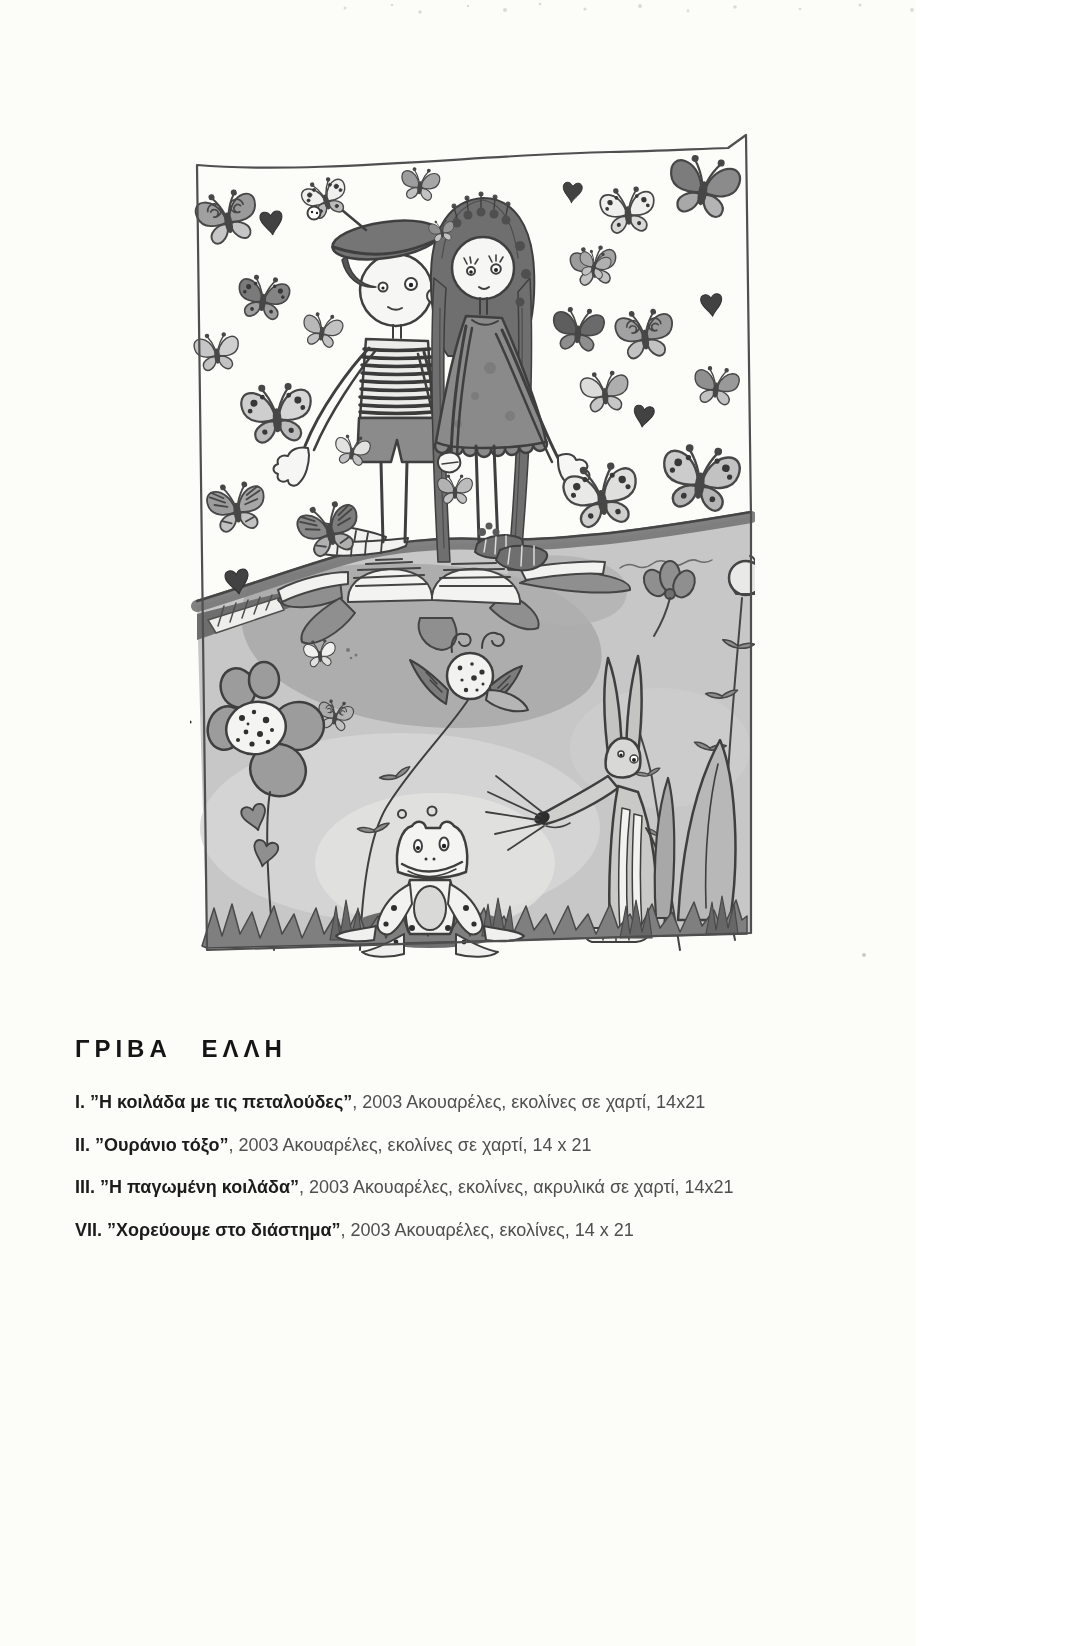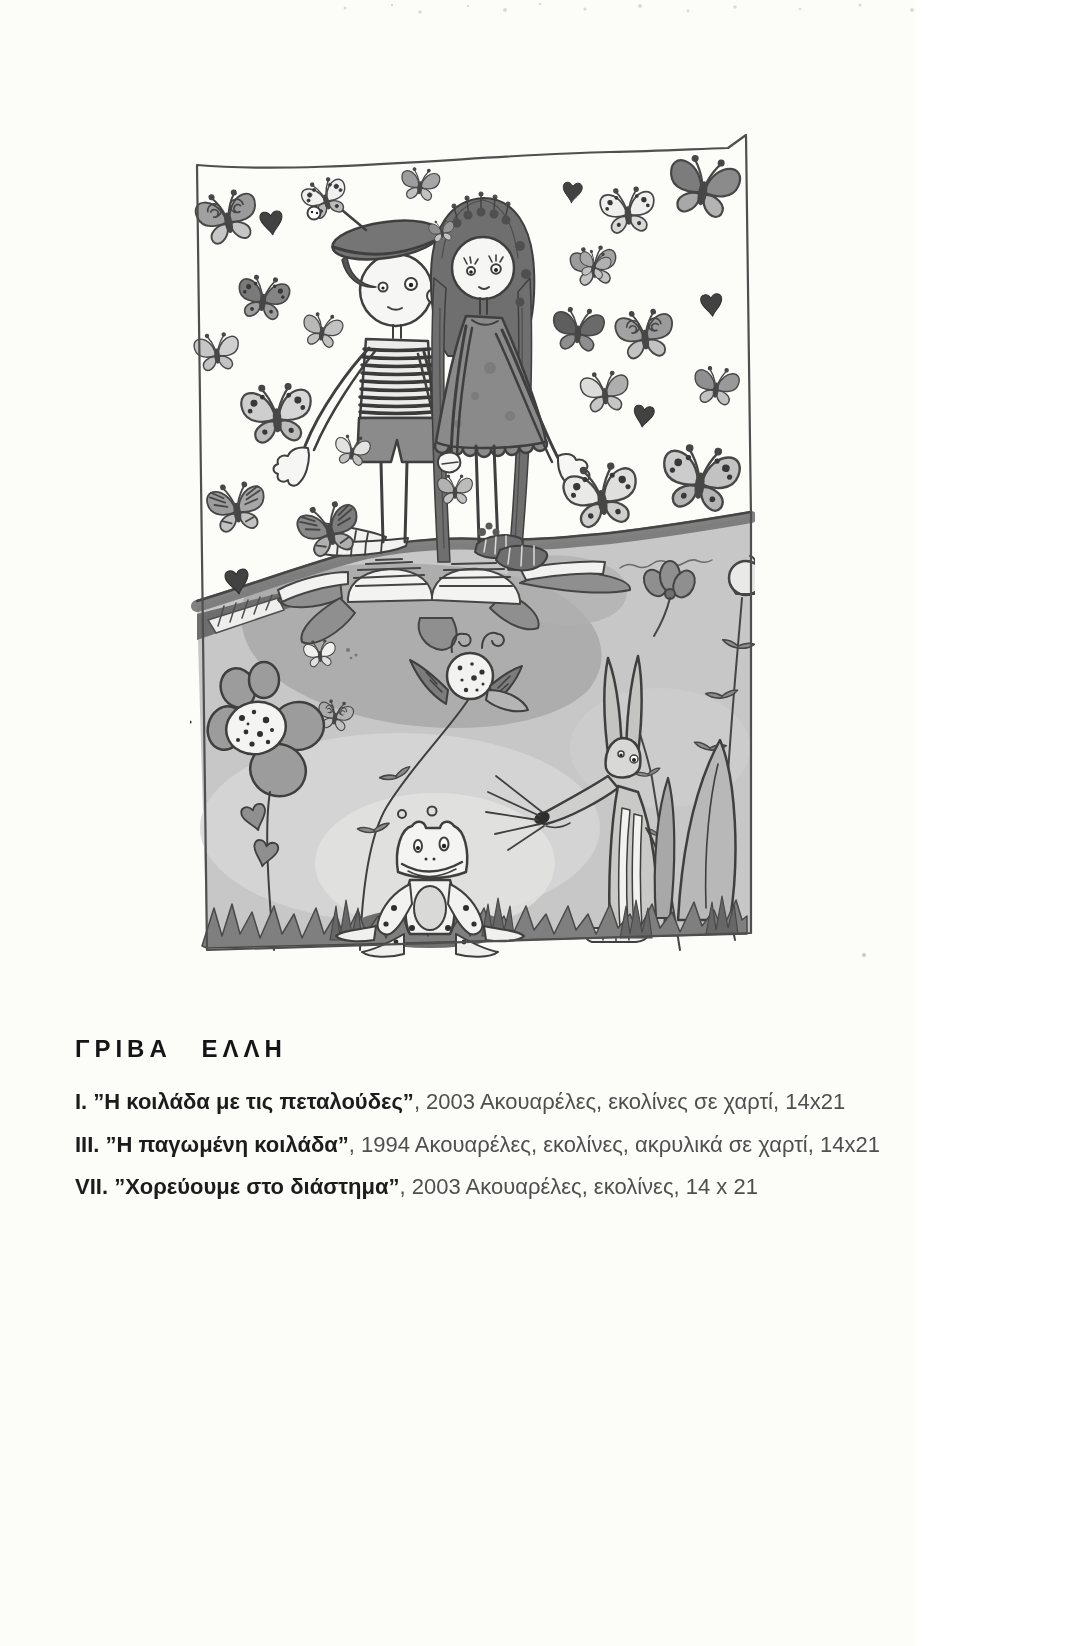--- a/index.html
+++ b/index.html
@@ -9,21 +9,21 @@
   }
   .artwork{position:absolute;left:190px;top:128px;width:565px;height:830px;}
   .speckles{position:absolute;left:0;top:0;width:1080px;height:30px;}
   .stray-dot{position:absolute;left:862px;top:953px;width:4px;height:4px;border-radius:50%;background:#a9a9a9;opacity:.6;}
   .catalog{position:absolute;left:75px;top:1036px;width:980px;}
   .catalog h1{
     font-size:24px;font-weight:700;color:#151515;margin:0 0 19px 0;
     letter-spacing:5px;word-spacing:18px;line-height:26px;
   }
   .catalog ol{list-style:none;margin:0;padding:0;}
-  .catalog li{font-size:22px;line-height:42.6px;white-space:nowrap;color:#4f4f4f;}
+  .catalog li{font-size:18px;line-height:42.6px;white-space:nowrap;color:#4f4f4f;}
   .b{font-weight:700;color:#1c1c1c;}
   .r{font-weight:400;color:#4f4f4f;}
 </style>
 </head>
 <body>
 
 <div class="page">
 
   <svg class="speckles" viewBox="0 0 1080 30">
     <g fill="#bfbfbf" opacity="0.55">
@@ -410,18 +410,19 @@
       </g>
 
       <path d="M7,37 C120,47 300,26 420,24 C470,23 505,21 538,20 L556,7 L561,389 L561,805 L17,822 Z" fill="none" stroke="#4f4f4f" stroke-width="2.2"></path>
     </g>
   </svg>
 
   <main class="catalog">
     <h1>ΓΡΙΒΑ ΕΛΛΗ</h1>
     <ol>
       <li class="work"><span class="b">I.</span> <span class="b">”Η κοιλάδα με τις πεταλούδες”</span><span class="r">, 2003 Ακουαρέλες, εκολίνες σε χαρτί, 14x21</span></li>
-      <li class="work"><span class="b">III.</span> <span class="b">”Η παγωμένη κοιλάδα”</span><span class="r">, 1994 Ακουαρέλες, εκολίνες, ακρυλικά σε χαρτί, 14x21</span></li>
+      <li class="work"><span class="b">II.</span> <span class="b">”Ουράνιο τόξο”</span><span class="r">, 2003 Ακουαρέλες, εκολίνες σε χαρτί, 14 x 21</span></li>
+      <li class="work"><span class="b">III.</span> <span class="b">”Η παγωμένη κοιλάδα”</span><span class="r">, 2003 Ακουαρέλες, εκολίνες, ακρυλικά σε χαρτί, 14x21</span></li>
       <li class="work"><span class="b">VII.</span> <span class="b">”Χορεύουμε στο διάστημα”</span><span class="r">, 2003 Ακουαρέλες, εκολίνες, 14 x 21</span></li>
     </ol>
   </main>
 
 </div>
 
 </body></html>

